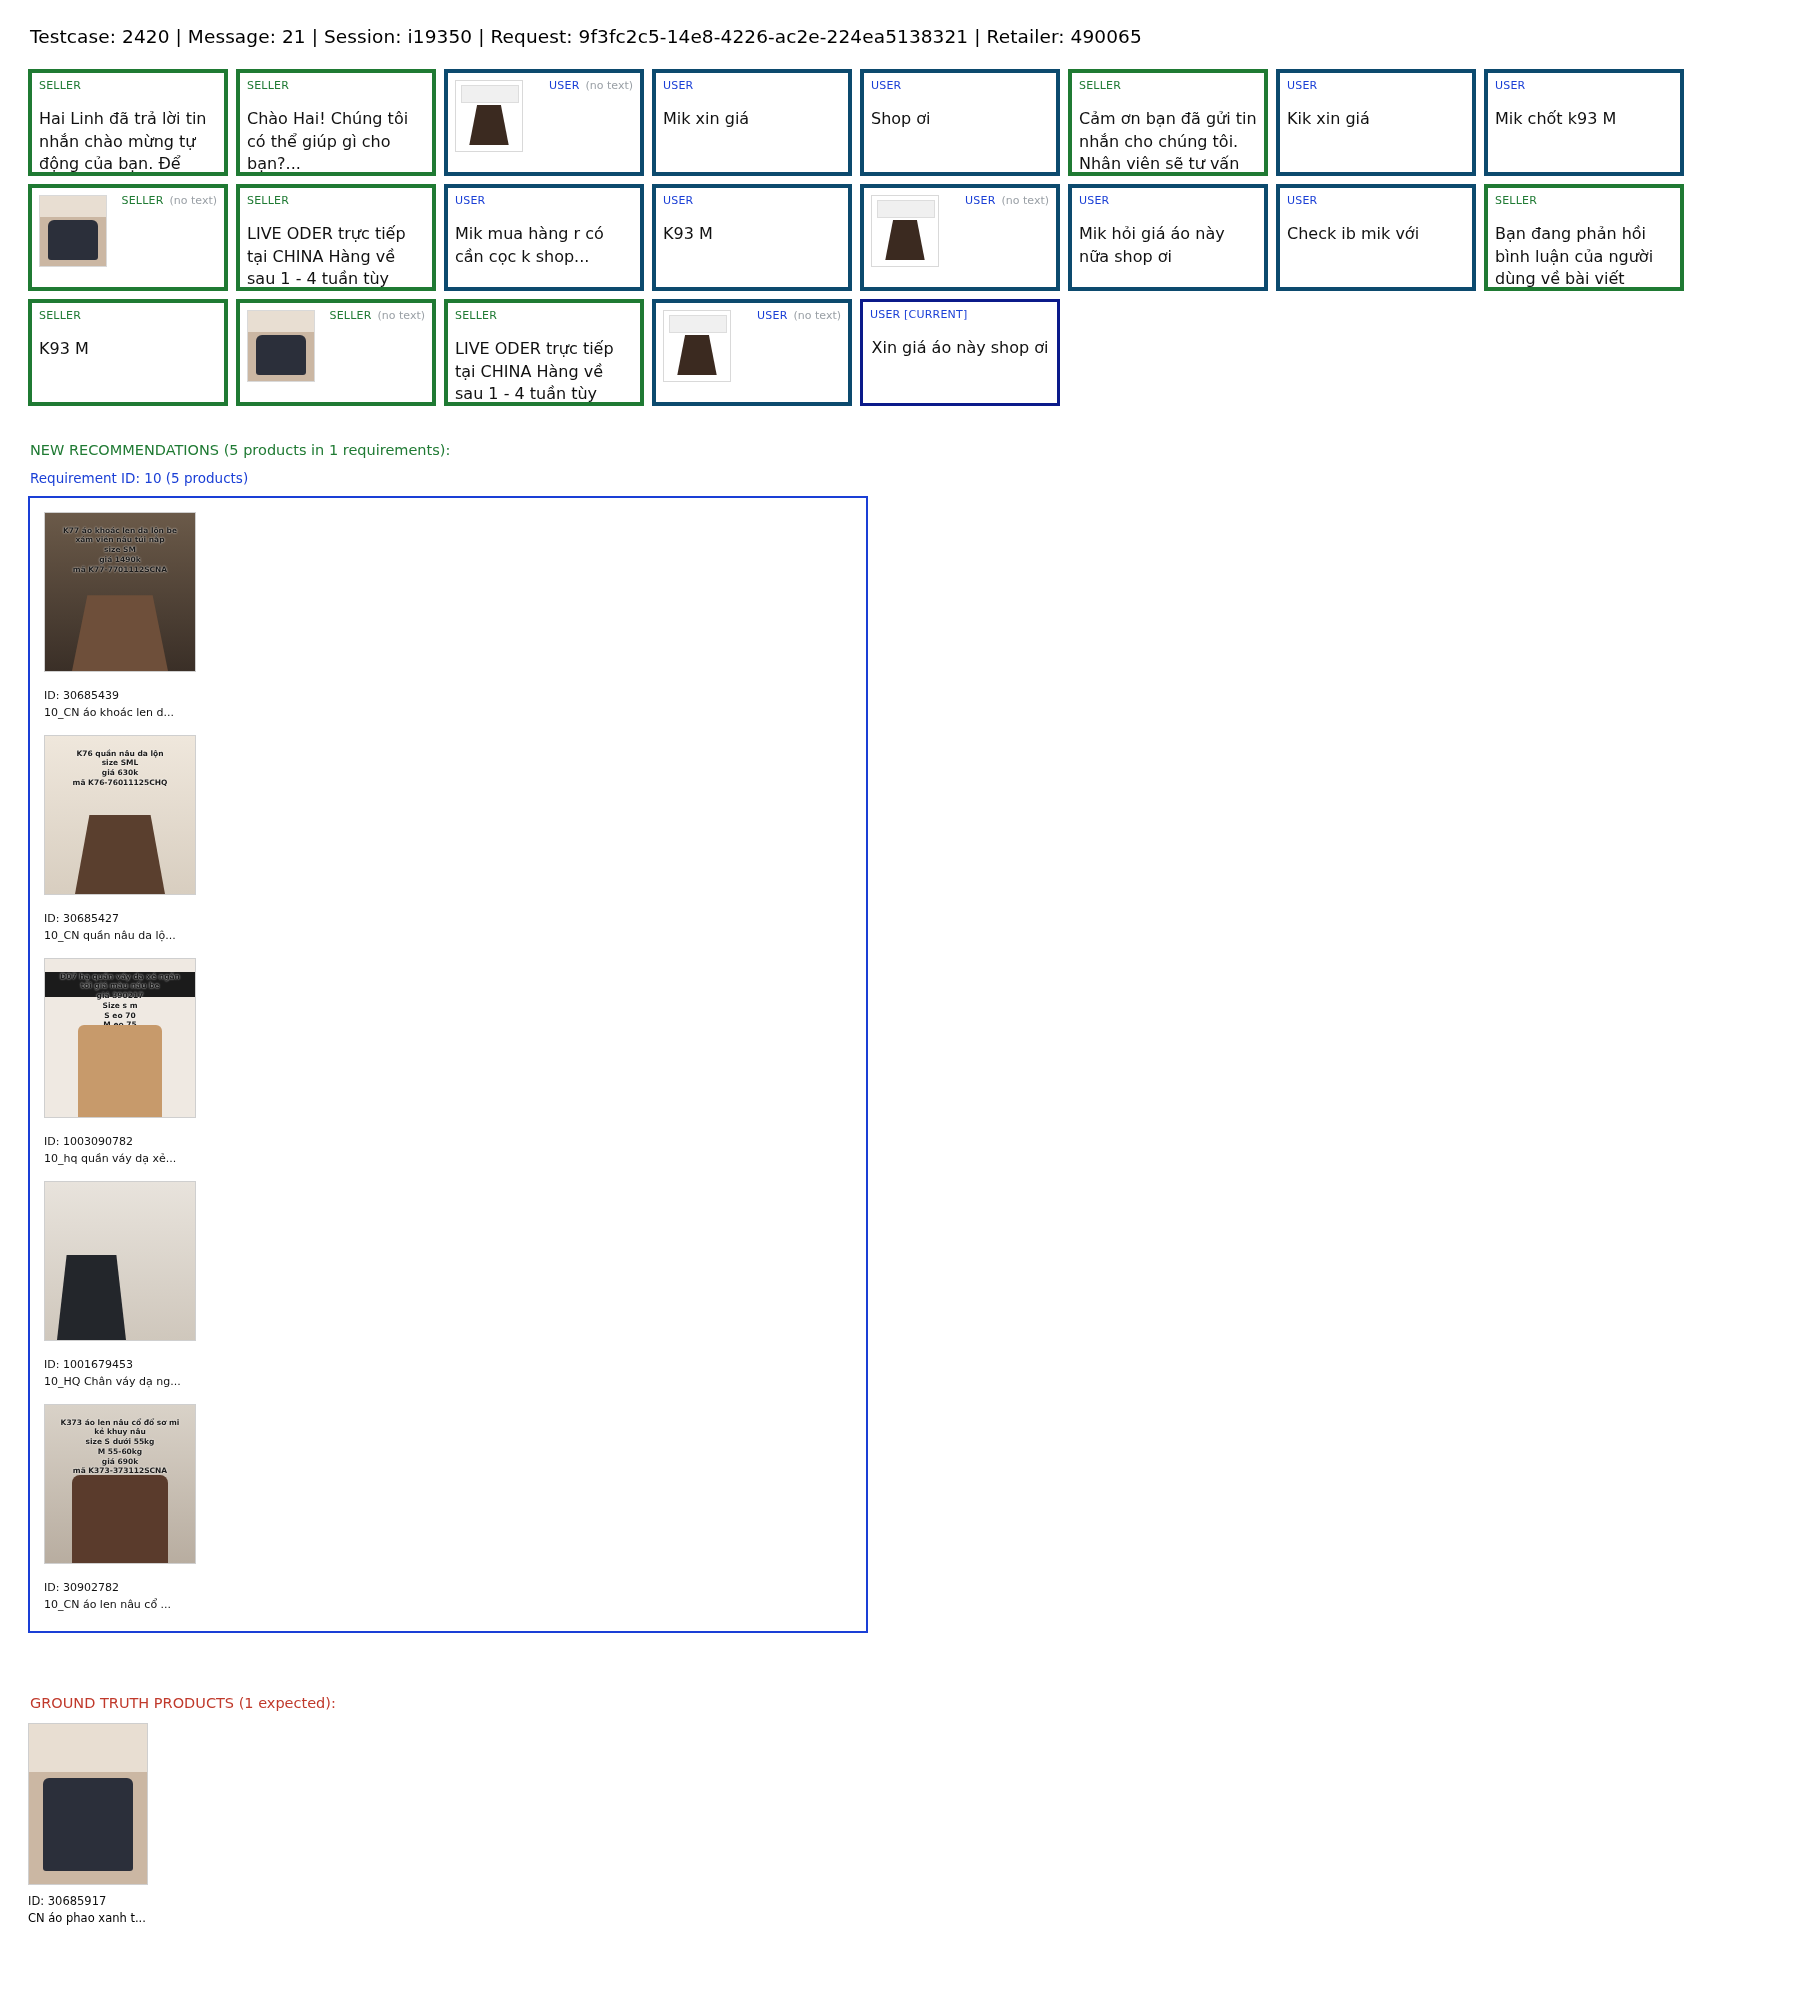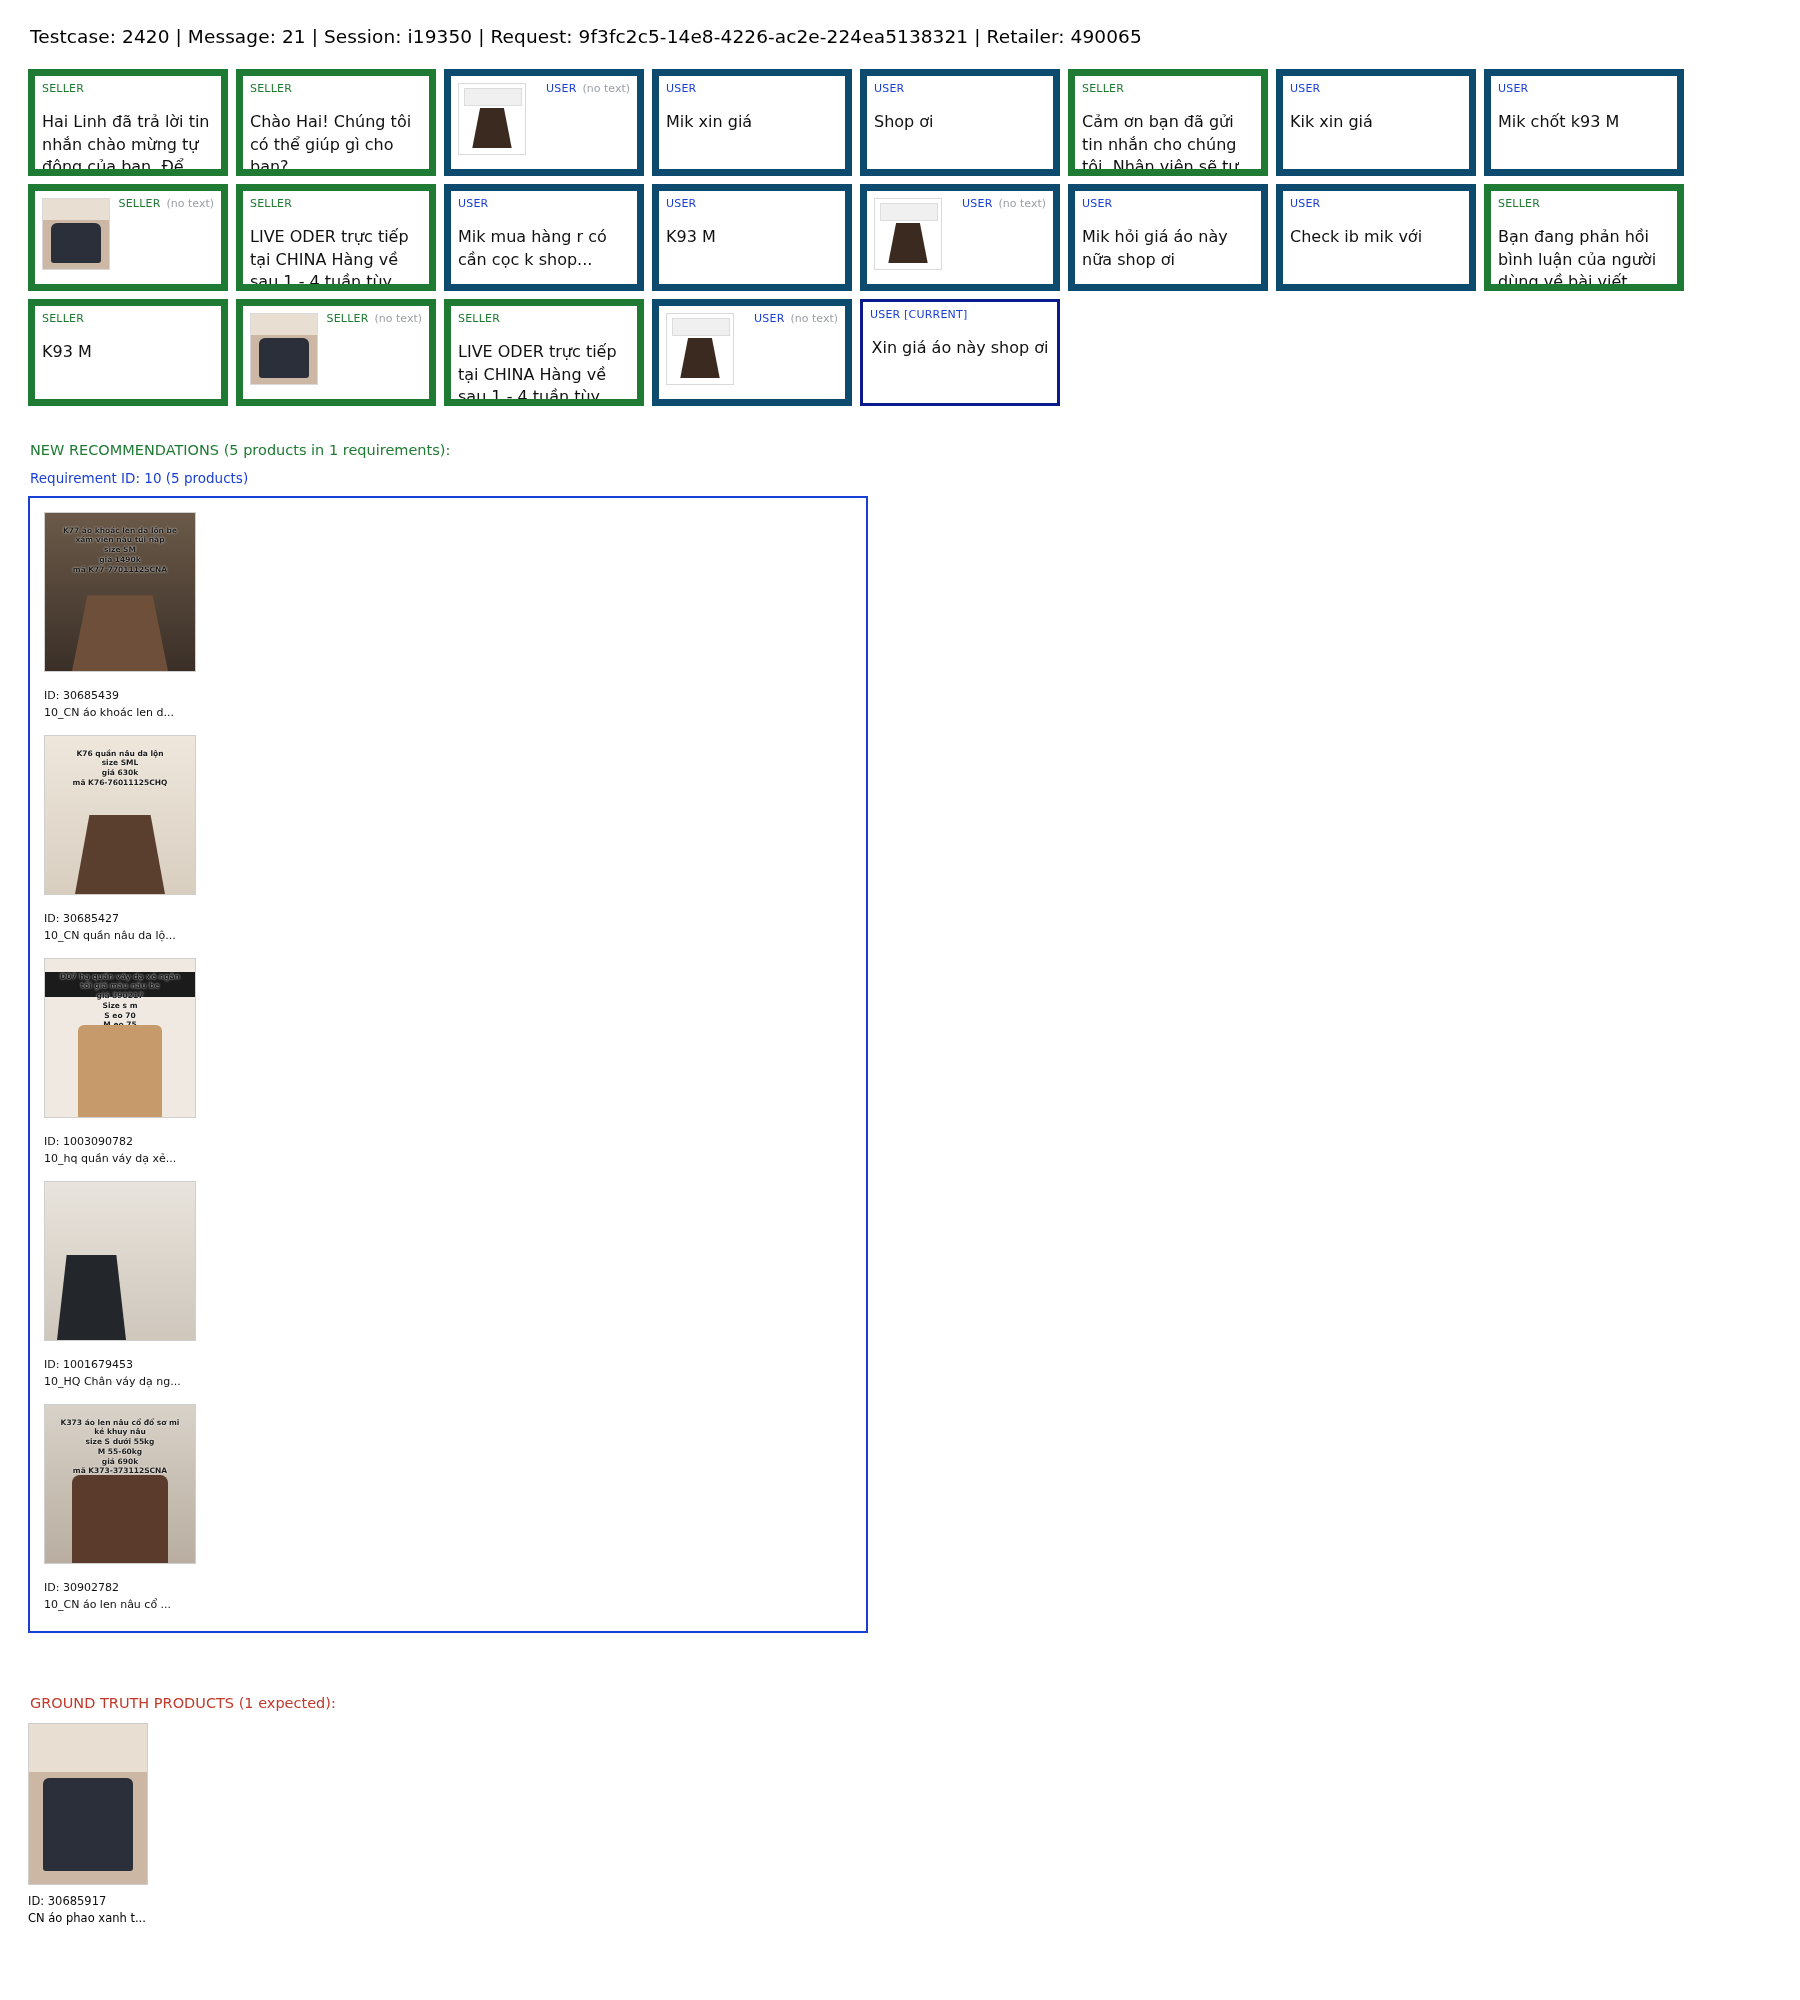--- a/index.html
+++ b/index.html
@@ -42,21 +42,21 @@
   .conv-grid {
     display: flex;
     flex-wrap: wrap;
     gap: 8px 8px;
     width: 1690px;
   }
   .msg {
     width: 200px;
     height: 107px;
     box-sizing: border-box;
-    border: 7px solid #0c4a6e;
+    border: 4px solid #0c4a6e;
     padding: 6px 7px 6px 7px;
     position: relative;
     overflow: hidden;
     background: #fff;
   }
   .msg.seller { border-color: #1f7a33; }
   .msg.current { border-color: #0b1a8a; border-width: 3px; text-align: center; }
   .msg-head {
     display: flex;
     align-items: flex-start;

